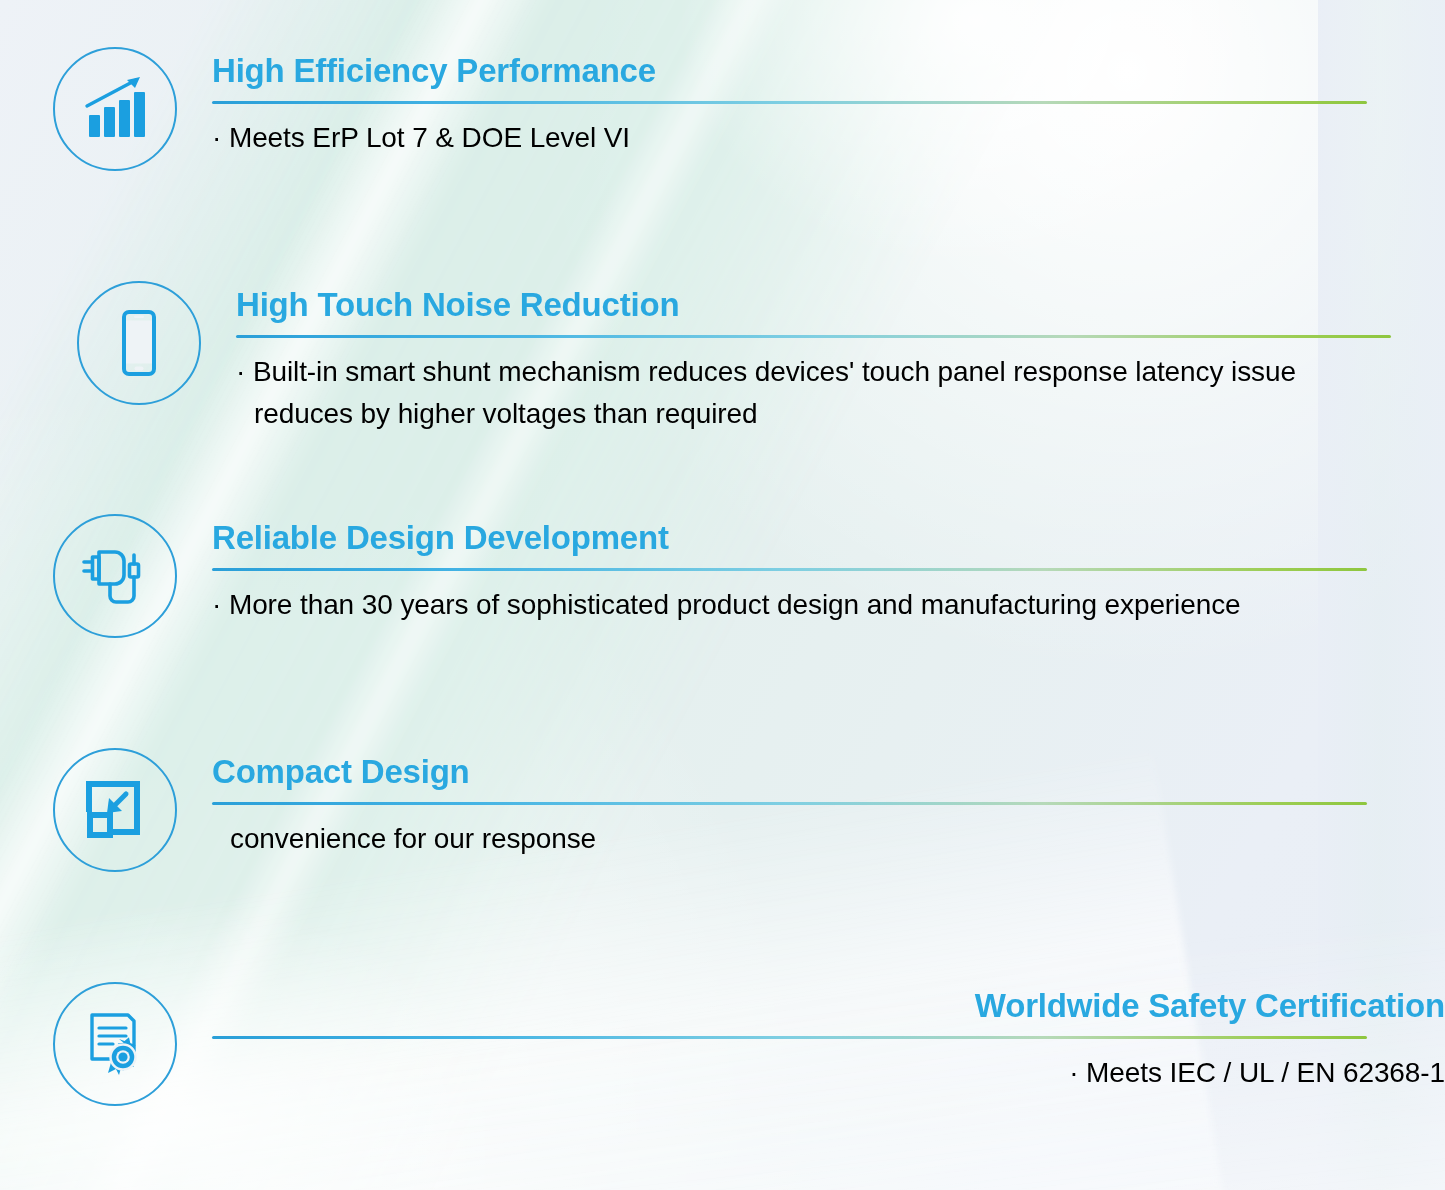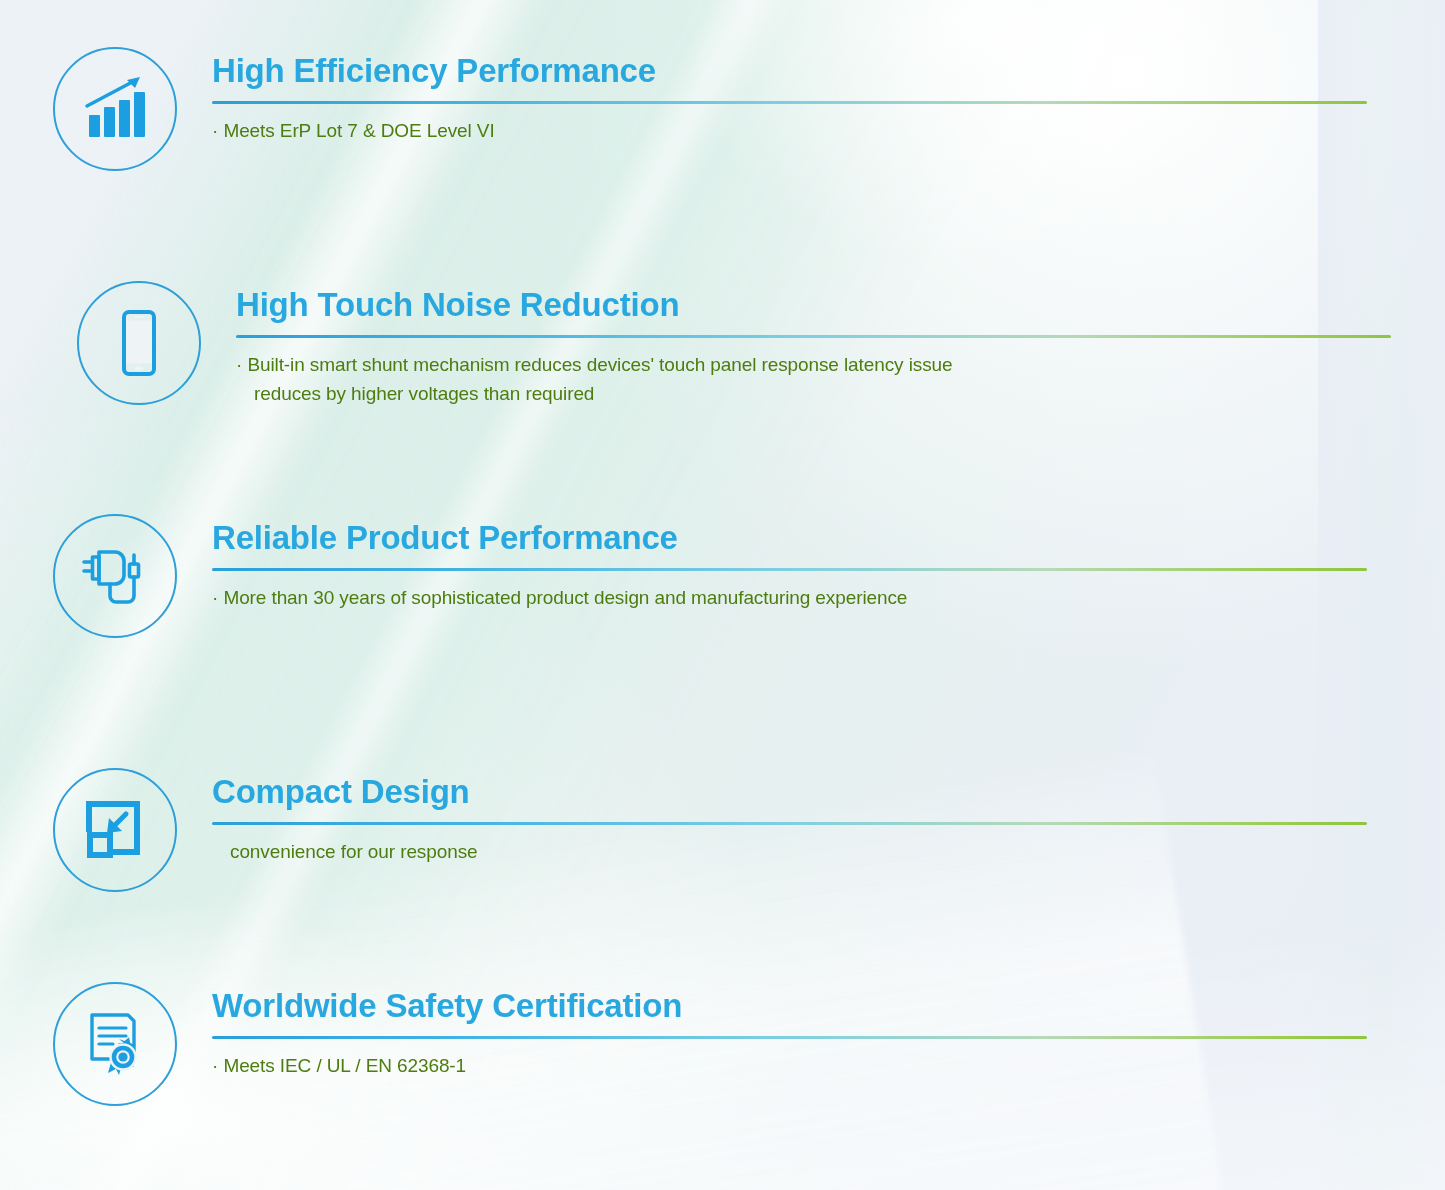--- a/index.html
+++ b/index.html
@@ -217,22 +217,22 @@
         #b6d9b9 72%,
         #9ccd52 92%,
         #8ec63f 100%);
   }
 
   .feature-lines {
     margin-top: 13px;
   }
 
   .feature-line {
-    font-size: 19px;
-    color: #4d7c0f;
+    font-size: 28px;
+    color: #000000;
     line-height: 1.5;
     letter-spacing: -0.1px;
     white-space: nowrap;
   }
 
   .feature-line.cont {
     padding-left: 18px;
   }
 </style>
 </head>
@@ -306,29 +306,29 @@
           <path d="M15.5 19 H22 V41 H15.5 Z"></path>
           <path d="M7 24 H15"></path>
           <path d="M7 33 H15"></path>
           <path d="M33 46 V58 a6 6 0 0 0 6 6 H51 a6 6 0 0 0 6 -6 V39"></path>
           <rect x="52.5" y="26" width="9" height="13" rx="1.5"></rect>
           <path d="M57 26 V17"></path>
         </g>
       </svg>
     </div>
     <div class="feature-body">
-      <h2 class="feature-title">Reliable Product Performance</h2>
+      <h2 class="feature-title">Reliable Design Development</h2>
       <div class="feature-divider"></div>
       <div class="feature-lines">
         <p class="feature-line">· More than 30 years of sophisticated product  design and manufacturing experience</p>
       </div>
     </div>
   </section>
 
-  <section class="feature-row" style="top:748px;margin-top:20px;">
+  <section class="feature-row" style="top:748px;">
     <div class="icon-badge">
       <svg width="72" height="72" viewBox="0 0 72 72" aria-hidden="true">
         <g fill="none" stroke="#1b9fe0" stroke-width="6">
           <path d="M10 38 V10 H58 V58 H32"></path>
           <rect x="11" y="41" width="20" height="20"></rect>
         </g>
         <g fill="none" stroke="#1b9fe0" stroke-width="5" stroke-linecap="round">
           <path d="M47 20 L32 35"></path>
         </g>
         <path d="M28 39 L30 24 L43 37 Z" fill="#1b9fe0"></path>
@@ -336,21 +336,21 @@
     </div>
     <div class="feature-body">
       <h2 class="feature-title">Compact Design</h2>
       <div class="feature-divider"></div>
       <div class="feature-lines">
         <p class="feature-line cont">convenience for our response</p>
       </div>
     </div>
   </section>
 
-  <section class="feature-row" style="top:982px;">
+  <section class="feature-row" style="top:982px;text-align:right;">
     <div class="icon-badge">
       <svg width="74" height="74" viewBox="0 0 74 74" aria-hidden="true">
         <g fill="none" stroke="#1b9fe0" stroke-width="3.4" stroke-linejoin="round">
           <path d="M14 8 H50 L56 14 V52 H14 Z"></path>
         </g>
         <g stroke="#1b9fe0" stroke-width="3.2" stroke-linecap="round">
           <path d="M21 21 H48"></path>
           <path d="M21 29 H48"></path>
           <path d="M21 37 H35"></path>
         </g>

